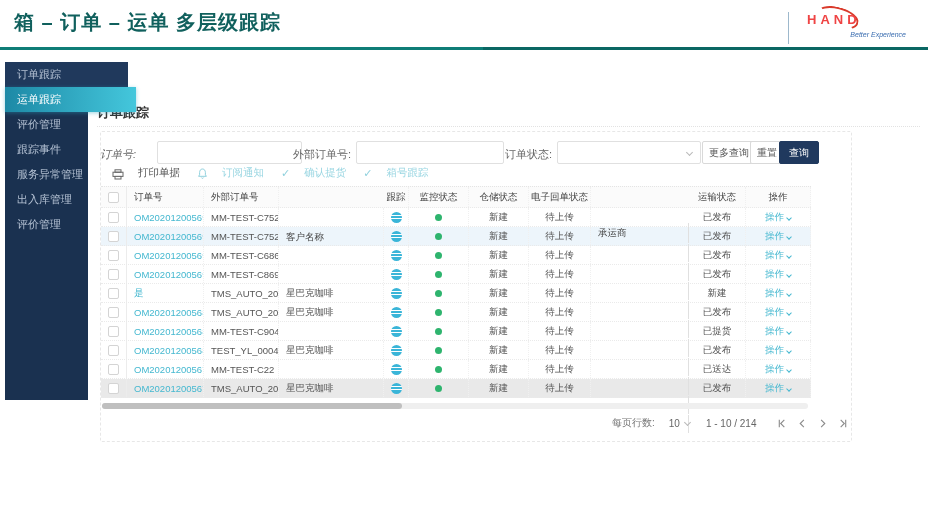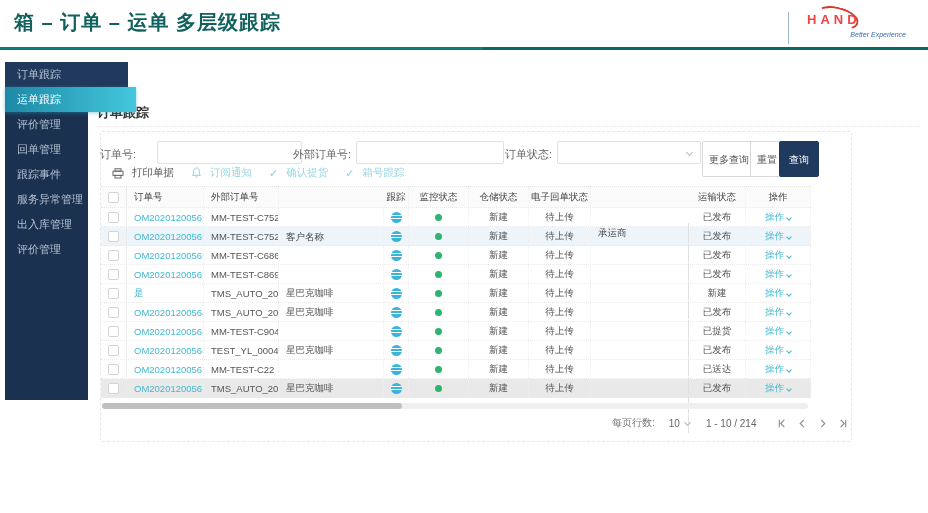--- a/index.html
+++ b/index.html
@@ -46,27 +46,27 @@
     position:absolute; top:141px; height:23px; border:1px solid #e0e0e0; border-radius:2px;
     background:#fff; font-size:11px; color:#333; padding:0 6px; outline:none;
   }
   .f-select { position:absolute; top:141px; height:23px; border:1px solid #e0e0e0; border-radius:2px; background:#fff; }
   .chev {
     display:inline-block; width:5px; height:5px; border-right:1px solid #b9b9b9; border-bottom:1px solid #b9b9b9;
     transform:rotate(45deg);
   }
   .f-select .chev { position:absolute; right:8px; top:8px; }
   .btn {
-    position:absolute; top:141px; height:36px; line-height:21px; padding:0 6px; font-size:10px;
+    position:absolute; top:141px; height:23px; line-height:21px; padding:0 6px; font-size:10px;
     border:1px solid #d9d9d9; border-radius:2px; background:#fff; color:#555; cursor:pointer; white-space:nowrap;
   }
   .btn.primary { background:#20395e; border-color:#20395e; color:#fff; padding:0 9px; }
   
   .toolbar { position:absolute; left:112px; top:166px; display:flex; gap:17px; align-items:center; font-size:10.5px; }
-  .tool { display:flex; align-items:center; gap:8px; cursor:pointer; color:#555; }
+  .tool { display:flex; align-items:flex-end; gap:14px; cursor:pointer; color:#555; }
   .tool.teal { color:#9ad6e2; }
   .tool .chk { color:#8fd0dd; font-size:11px; }
   
   .table { position:absolute; left:101px; top:186px; width:710px; font-size:9.5px; color:#555; }
   .t-row { display:flex; height:19px; align-items:stretch; border-bottom:1px dotted #eaeaea; background:#fff; }
   .t-row.t-head { height:22px; background:#fbfbfb; border-top:1px dotted #e4e4e4; color:#444; }
   .t-row.hl-blue { background:#edf5fb; }
   .t-row.hl-gray { background:#e9e9e9; }
   .t-cell {
     flex:none; display:flex; align-items:center; overflow:hidden; white-space:nowrap;
@@ -108,32 +108,31 @@
     <div class="logo-brand">HAND</div>
     <div class="logo-swoosh"></div>
     <div class="logo-tagline">Better Experience</div>
   </div>
   <div class="header-rule"></div>
 
   <nav class="sidebar" id="sidebar">
       <div class="side-item wide">订单跟踪</div>
       <div class="side-item active">运单跟踪</div>
       <div class="side-item">评价管理</div>
-      <div class="side-item">回单管理</div>
       <div class="side-item">跟踪事件</div>
       <div class="side-item">服务异常管理</div>
       <div class="side-item">出入库管理</div>
       <div class="side-item">评价管理</div>
     </nav>
 
   <div class="page-title">订单跟踪</div>
   <div class="title-divider"></div>
   <div class="card"></div>
 
-  <div class="f-label" style="left:84px;width:52px;">订单号:</div>
+  <div class="f-label" style="left:84px;width:52px;font-style:italic;">订单号:</div>
   <input class="f-input" style="left: 157px; width: 145px;">
   <div class="f-label" style="left:285px;width:66px;">外部订单号:</div>
   <input class="f-input" style="left: 356px; width: 148px;">
   <div class="f-label" style="left:488px;width:64px;">订单状态:</div>
   <div class="f-select" style="left:557px;width:144px;">
     <span class="chev"></span>
   </div>
   <button class="btn" style="left:702px;">更多查询</button>
   <button class="btn" style="left:750px;">重置</button>
   <button class="btn primary" style="left:779px;">查询</button>

